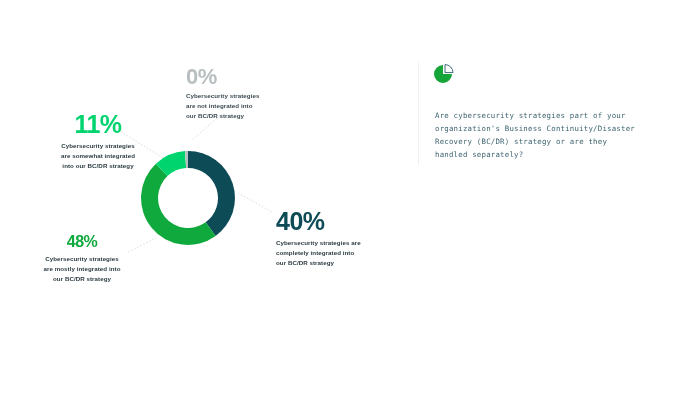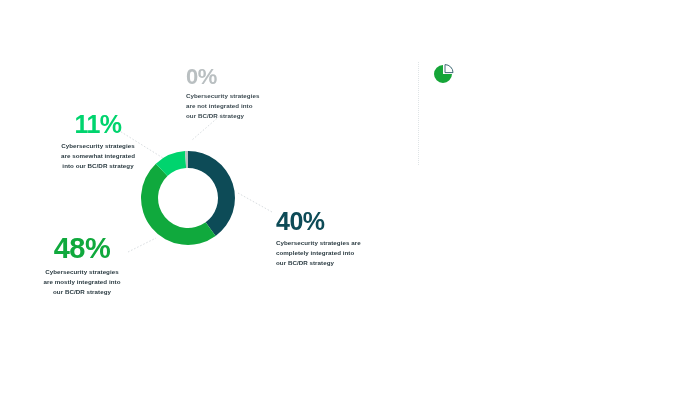--- a/index.html
+++ b/index.html
@@ -33,21 +33,21 @@
     color:#2b3b42;
     font-weight:bold;
     letter-spacing:0.05px;
   }
 
   .c-11{left:40px;top:112px;width:116px;text-align:center;}
   .c-11 .pct{font-size:25px;color:#00d46e;}
   .c-11 .desc{margin-top:4px;}
 
   .c-48{left:24px;top:234px;width:116px;text-align:center;}
-  .c-48 .pct{font-size:29px;color:#10a93d;}
+  .c-48 .pct{font-size:16px;color:#10a93d;}
   .c-48 .desc{margin-top:4px;}
 
   .c-0{left:186px;top:66px;width:100px;text-align:left;}
   .c-0 .pct{font-size:22px;color:#b9bfc1;}
   .c-0 .desc{margin-top:3px;color:#3c4a51;}
 
   .c-40{left:276px;top:209px;width:96px;text-align:left;}
   .c-40 .pct{font-size:25px;color:#0d4b57;}
   .c-40 .desc{margin-top:4px;}
 
@@ -137,14 +137,20 @@
 
   <div class="divider"></div>
 
   <div class="panel-icon">
     <svg width="24" height="24" viewBox="0 0 24 24">
       <path d="M11 3 A9 9 0 1 0 20 12 L11 12 Z" fill="#15a538"></path>
       <path d="M13 2.6 L13 10.6 L21 10.6 A8 8 0 0 0 13 2.6 Z" fill="#ffffff" stroke="#2b5a66" stroke-width="0.9" stroke-linejoin="round"></path>
     </svg>
   </div>
 
+  <div class="panel-q">
+    <div>Are cybersecurity strategies part of your</div>
+    <div>organization's Business Continuity/Disaster</div>
+    <div>Recovery (BC/DR) strategy or are they</div>
+    <div>handled separately?</div>
+  </div>
 
 </div>
 
 </body></html>

